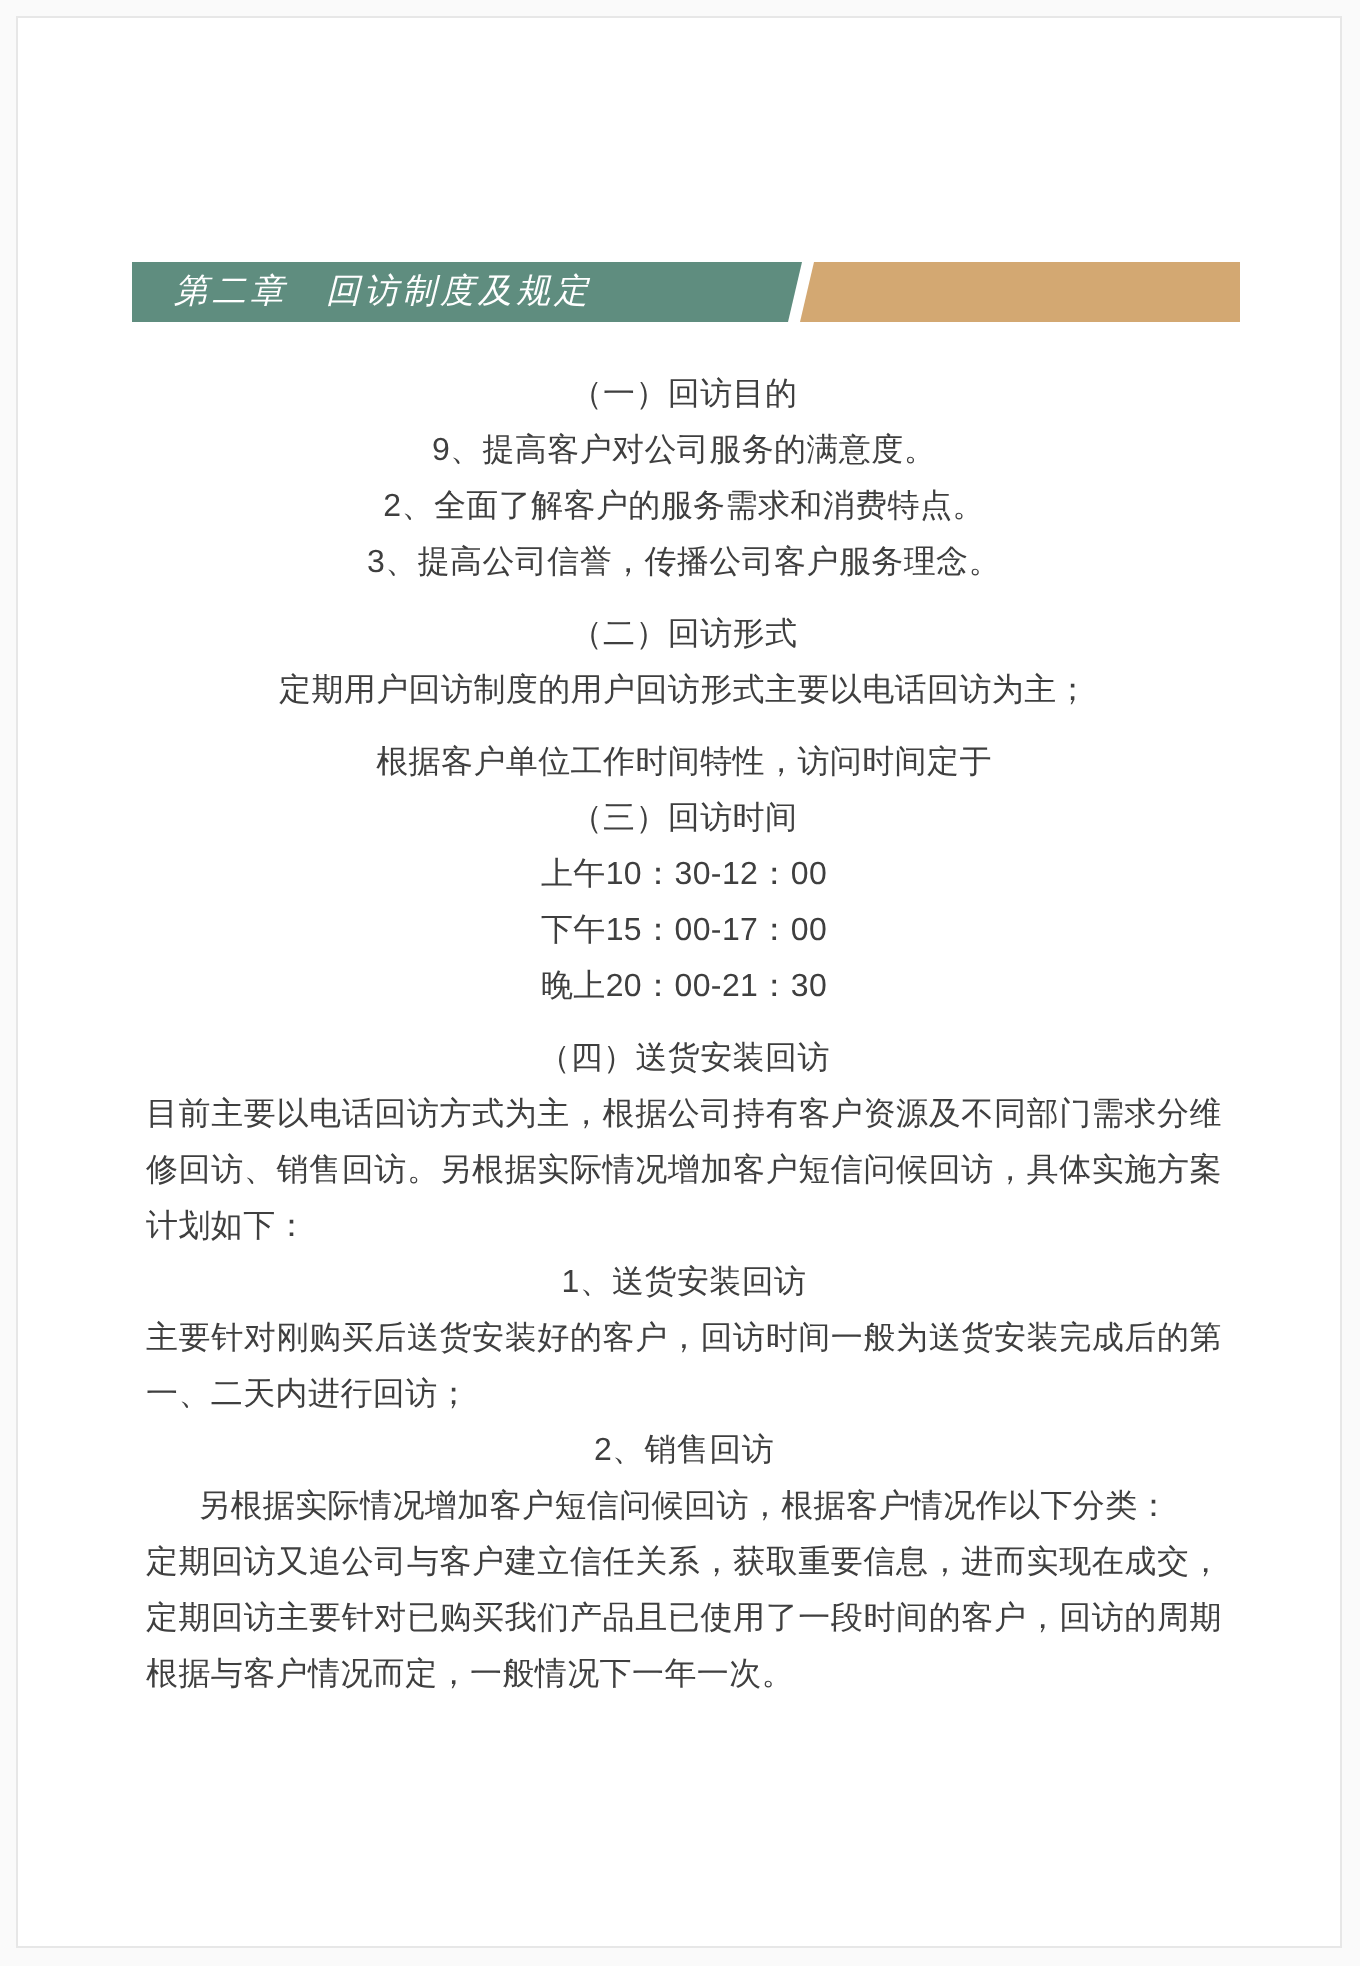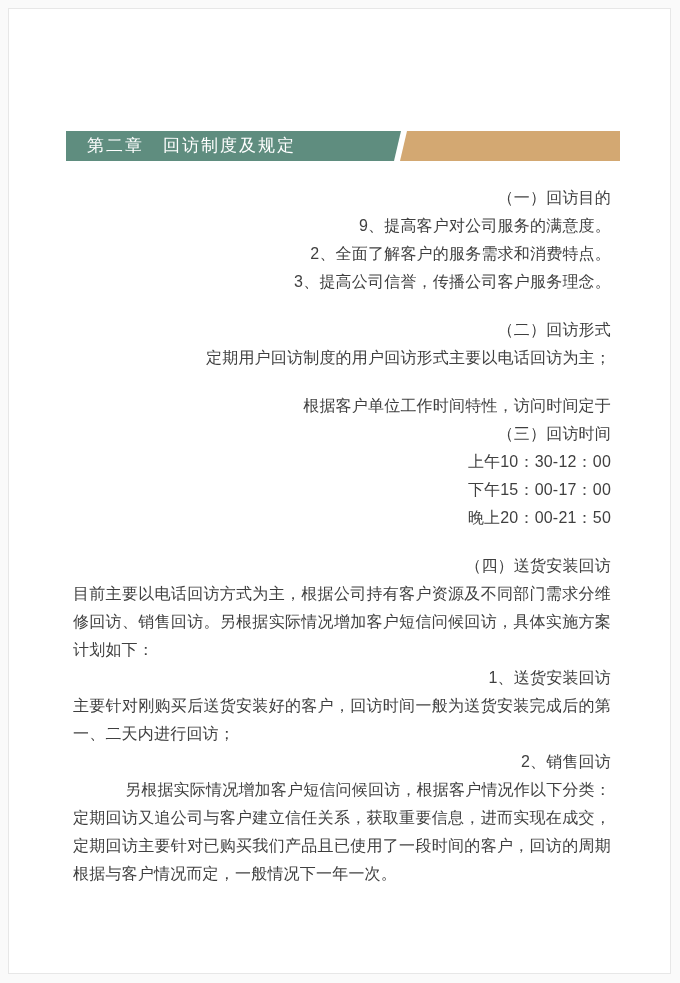--- a/index.html
+++ b/index.html
@@ -41,20 +41,21 @@
     box-sizing: border-box;
     background: #5f8d7f;
     clip-path: polygon(0 0, 100% 0, calc(100% - 7px) 100%, 0 100%);
     color: #ffffff;
     font-size: 17px;
     line-height: 30px;
     padding-left: 21px;
     letter-spacing: 2px;
     white-space: nowrap;
     overflow: hidden;
+    font-style: italic;
   }
   .band-tan {
     position: absolute;
     left: 391px;
     top: 0;
     width: 220px;
     height: 30px;
     background: #d3a872;
     clip-path: polygon(7px 0, 100% 0, 100% 100%, 0 100%);
   }
@@ -62,24 +63,24 @@
     position: absolute;
     left: 64px;
     top: 175px;
     width: 538px;
     font-size: 16px;
     line-height: 28px;
     color: #3f3f3f;
     letter-spacing: 0.2px;
   }
   .section + .section {
-    margin-top: 20px;
+    margin-top: 8px;
   }
   .line {
-    text-align: right;
+    text-align: center;
   }
   .para {
     text-align: justify;
     text-justify: inter-ideograph;
   }
 </style>
 </head>
 <body>
 
 <div class="canvas">
@@ -104,21 +105,21 @@
       <div class="section">
         <div class="line">（二）回访形式</div>
         <div class="line">定期用户回访制度的用户回访形式主要以电话回访为主；</div>
       </div>
 
       <div class="section">
         <div class="line">根据客户单位工作时间特性，访问时间定于</div>
         <div class="line">（三）回访时间</div>
         <div class="line">上午10：30-12：00</div>
         <div class="line">下午15：00-17：00</div>
-        <div class="line">晚上20：00-21：50</div>
+        <div class="line">晚上20：00-21：30</div>
       </div>
 
       <div class="section">
         <div class="line">（四）送货安装回访</div>
         <div class="para">目前主要以电话回访方式为主，根据公司持有客户资源及不同部门需求分维修回访、销售回访。另根据实际情况增加客户短信问候回访，具体实施方案计划如下：</div>
         <div class="line">1、送货安装回访</div>
         <div class="para">主要针对刚购买后送货安装好的客户，回访时间一般为送货安装完成后的第一、二天内进行回访；</div>
         <div class="line">2、销售回访</div>
         <div class="line">另根据实际情况增加客户短信问候回访，根据客户情况作以下分类：</div>
         <div class="para">定期回访又追公司与客户建立信任关系，获取重要信息，进而实现在成交，定期回访主要针对已购买我们产品且已使用了一段时间的客户，回访的周期根据与客户情况而定，一般情况下一年一次。</div>

